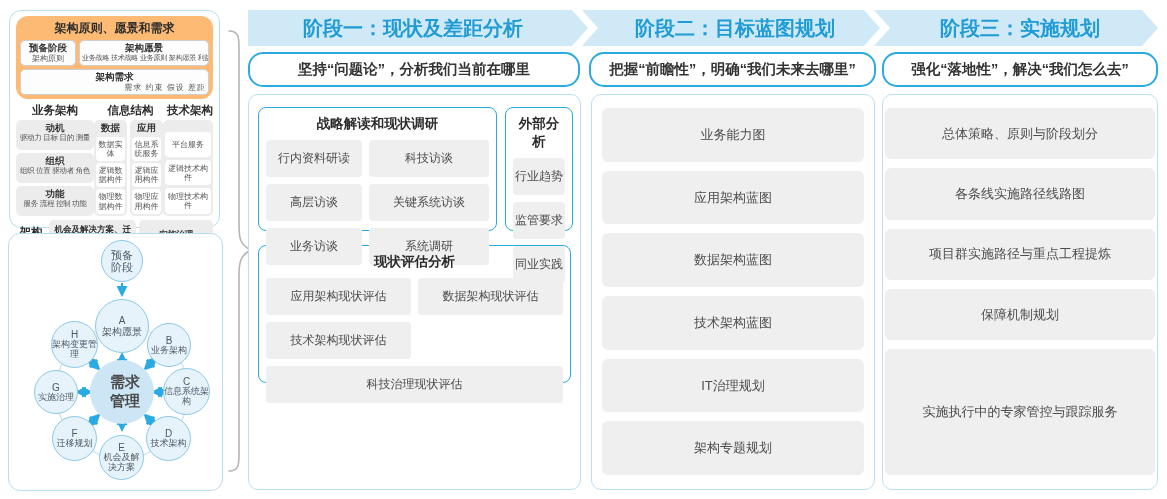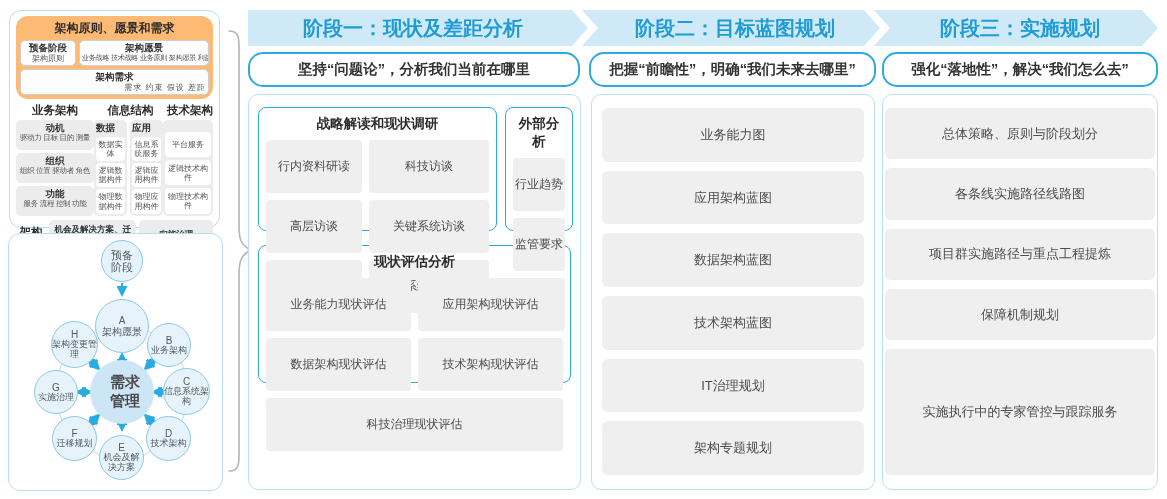--- a/index.html
+++ b/index.html
@@ -28,21 +28,21 @@
   .col-headers{display:flex;margin:4px 0 2px;align-items:center;}
   .col-headers span{font-weight:bold;font-size:11.5px;color:#2b2b2b;text-align:center;white-space:nowrap;}
   .ch1{flex:0 0 78px;} .ch2{flex:1;} .ch3{flex:0 0 46px;}
   .cols{display:flex;height:96px;}
   .col1{flex:0 0 78px;display:flex;flex-direction:column;gap:3px;}
   .gbox{background:#ececec;border-radius:5px;padding:2px 1px;text-align:center;flex:1;}
   .gbox .gt{font-weight:bold;font-size:9.5px;color:#333;line-height:1.2;}
   .gbox .gs{font-size:7.5px;color:#555;line-height:1.2;letter-spacing:-0.3px;white-space:nowrap;}
   .col2{flex:1;display:flex;gap:3px;}
   .subcol{flex:1;background:#ececec;border-radius:5px;padding:2px;display:flex;flex-direction:column;gap:2px;}
-  .subcol .sct{font-weight:bold;font-size:9.5px;color:#333;}
+  .subcol .sct{font-weight:bold;font-size:9.5px;text-align:center;color:#333;}
   .wbox2{background:#fff;border-radius:4px;font-size:8px;color:#555;text-align:center;padding:2px 1px;line-height:1.15;flex:1;display:flex;align-items:center;justify-content:center;}
   .col3{flex:0 0 46px;background:#ececec;border-radius:5px;padding:12px 2px 2px;display:flex;flex-direction:column;gap:3px;}
   .realize-row{display:flex;gap:3px;margin-top:4px;height:38px;}
   .rlabel{flex:0 0 30px;font-weight:bold;font-size:11.5px;color:#2b2b2b;display:flex;align-items:center;justify-content:center;text-align:center;line-height:1.15;}
   .rbox{background:#ececec;border-radius:5px;text-align:center;padding:2px 2px;display:flex;flex-direction:column;justify-content:center;}
   .rbox .rt{font-weight:bold;font-size:8.5px;color:#333;line-height:1.2;}
   .rbox .rs{font-size:8px;color:#555;line-height:1.2;letter-spacing:0.5px;}
   .rbox.b1{flex:1.2;} .rbox.b1 .rt{max-width:78px;margin:0 auto;}
   .rbox.b2{flex:1;}
   
@@ -105,21 +105,21 @@
   }
   .cp3 .gitem.tall{flex:2.45;}
   
   .p1row{display:flex;gap:8px;height:124px;}
   .bluebox{border:1.5px solid #29abe2;border-radius:8px;box-sizing:border-box;padding:7px 7px 8px;background:#fff;}
   .bluebox .bt{font-weight:bold;font-size:13.5px;text-align:center;color:#2b2b2b;margin-bottom:7px;}
   .strategy{flex:0 0 239px;}
   .sgrid{display:grid;grid-template-columns:1fr 1.25fr;gap:7px;}
   .sgrid .gcell,.ext .gcell,.agrid .gcell{
     background:#efefef;border-radius:4px;font-size:12px;color:#4d4d4d;
-    display:flex;align-items:center;justify-content:center;text-align:center;padding:18px 2px;white-space:nowrap;
+    display:flex;align-items:center;justify-content:center;text-align:center;padding:10px 2px;white-space:nowrap;
   }
   .ext{flex:1;display:flex;flex-direction:column;}
   .ext .gcell{margin-bottom:7px;}
   .ext .gcell:last-child{margin-bottom:0;}
   .assess{margin-top:14px;height:138px;}
   .agrid{display:grid;grid-template-columns:1fr 1fr;gap:7px;}
   .agrid .span2{grid-column:1 / span 2;}
   .report{margin-top:12px;height:85px;background:#efefef;border-radius:6px;display:flex;align-items:center;justify-content:center;font-size:13px;color:#4d4d4d;}
 </style>
 </head>
@@ -286,21 +286,20 @@
     <div class="bluebox ext">
       <div class="bt">外部分析</div>
       <div class="gcell">行业趋势</div>
       <div class="gcell">监管要求</div>
       <div class="gcell">同业实践</div>
     </div>
   </div>
   <div class="bluebox assess">
     <div class="bt">现状评估分析</div>
     <div class="agrid">
-      <div class="gcell">业务能力现状评估</div>
       <div class="gcell">应用架构现状评估</div>
       <div class="gcell">数据架构现状评估</div>
       <div class="gcell">技术架构现状评估</div>
       <div class="gcell span2">科技治理现状评估</div>
     </div>
   </div>
 </div>
 
 <div class="cpanel cp2">
   <div class="gitem">业务能力图</div>

